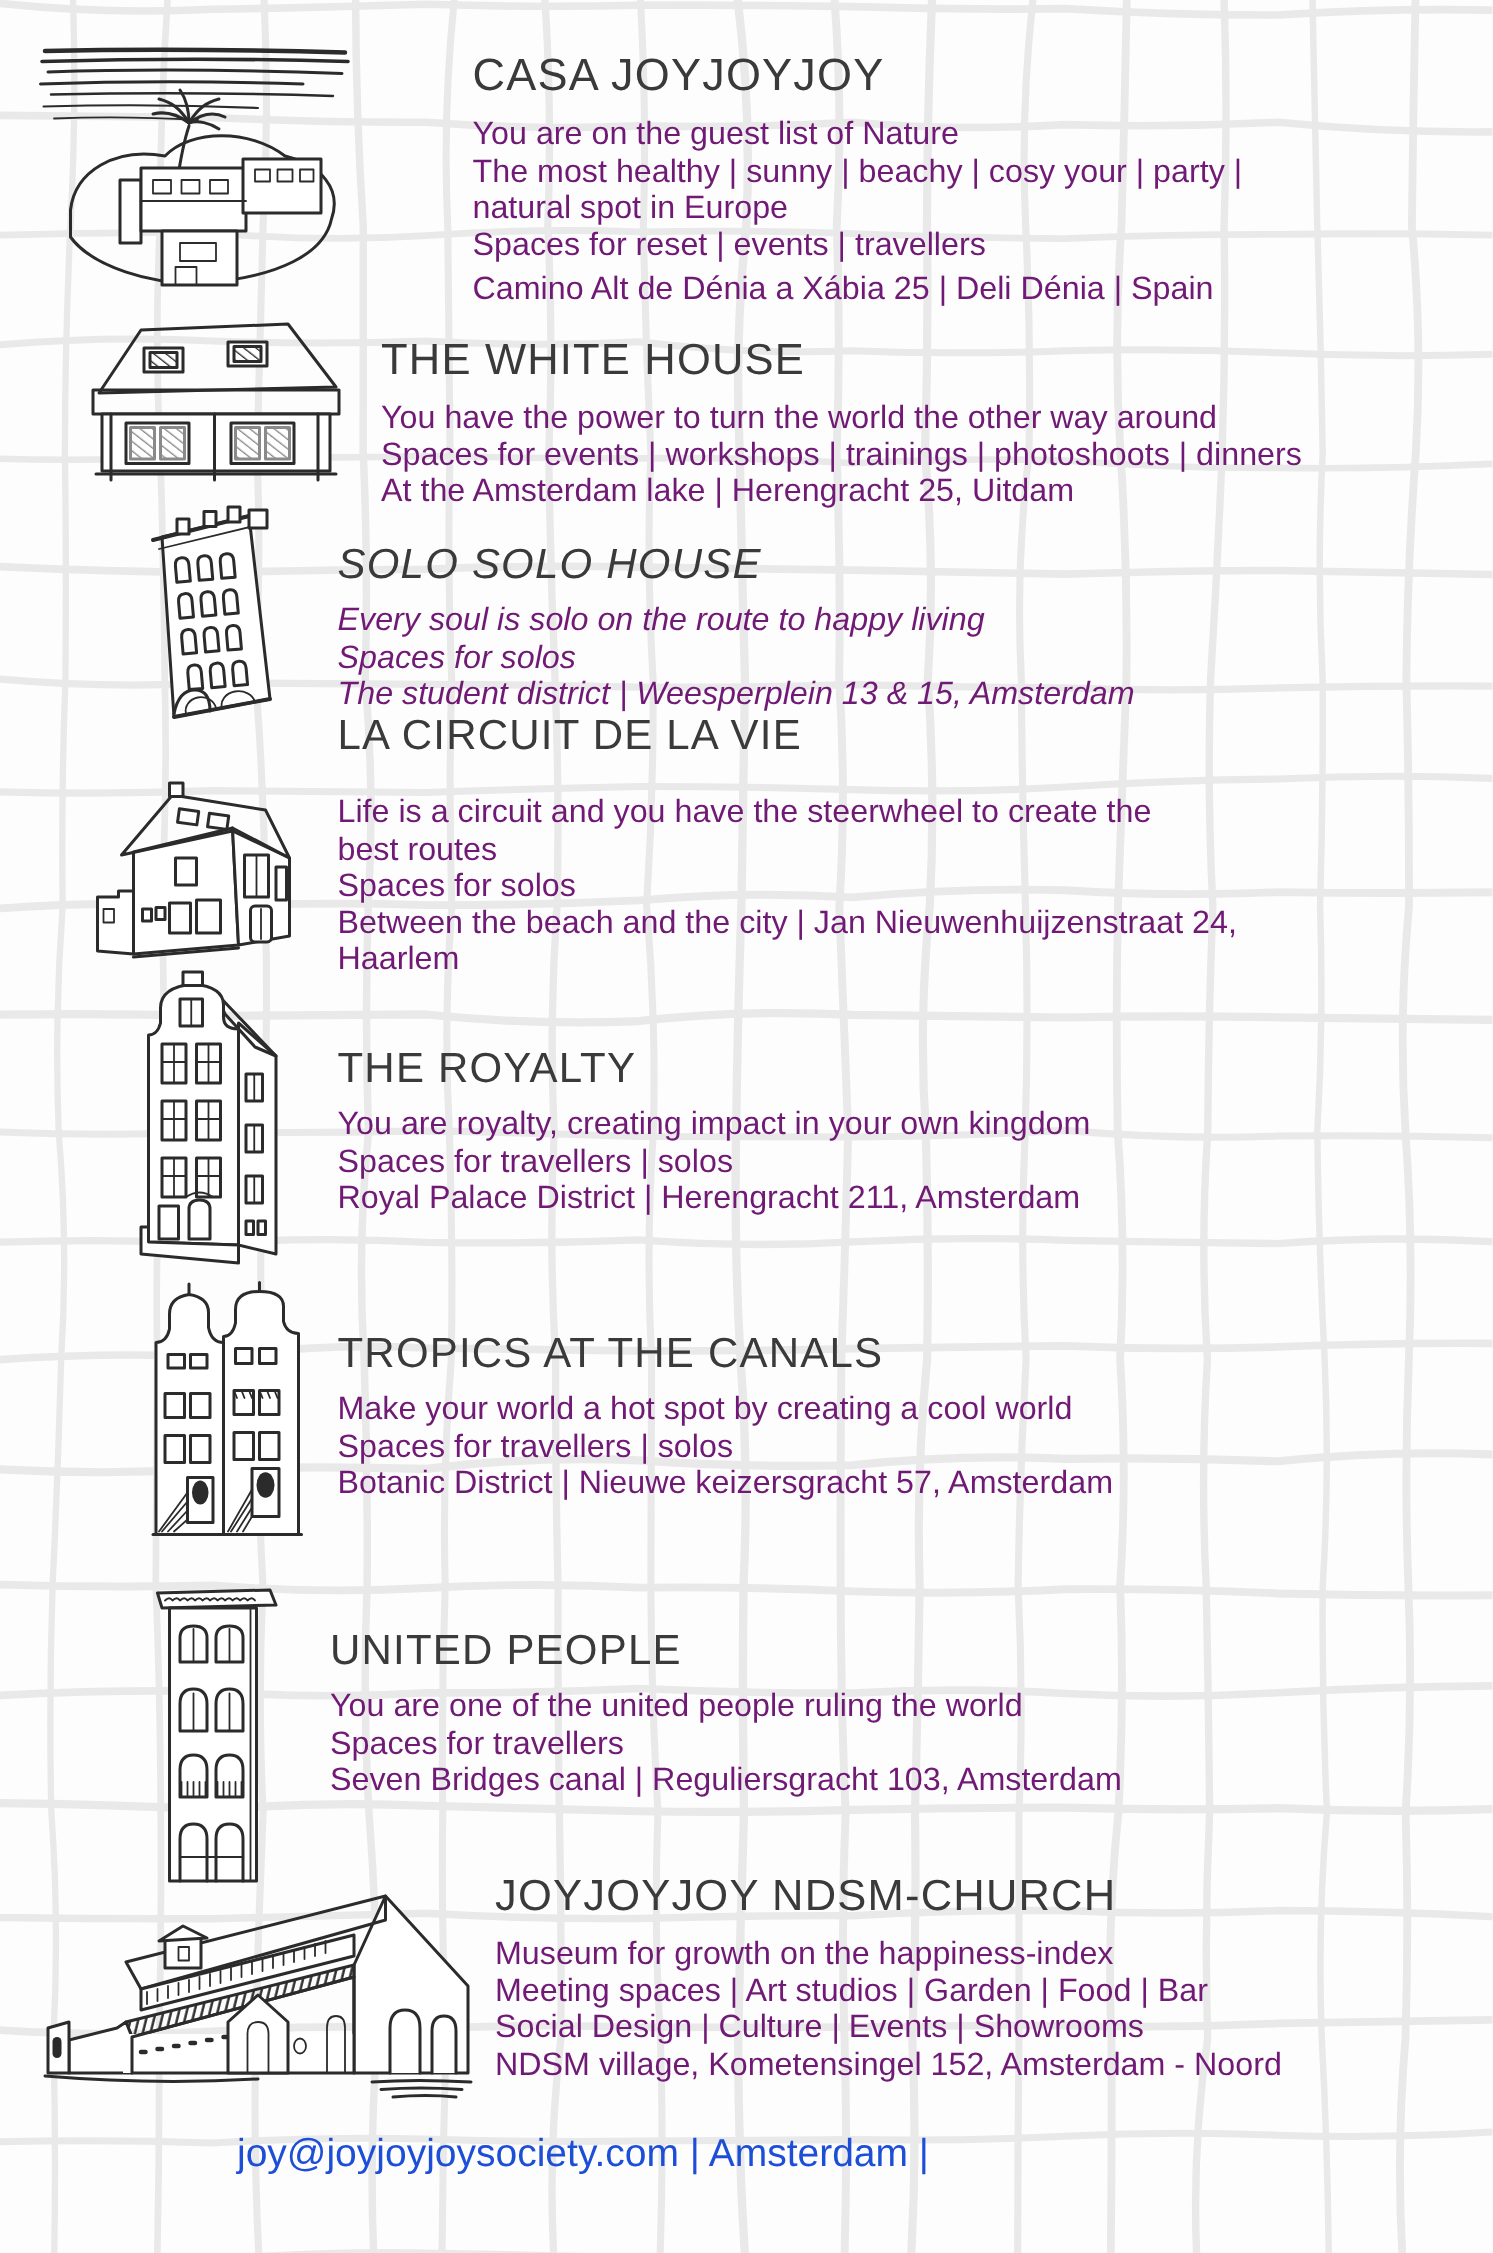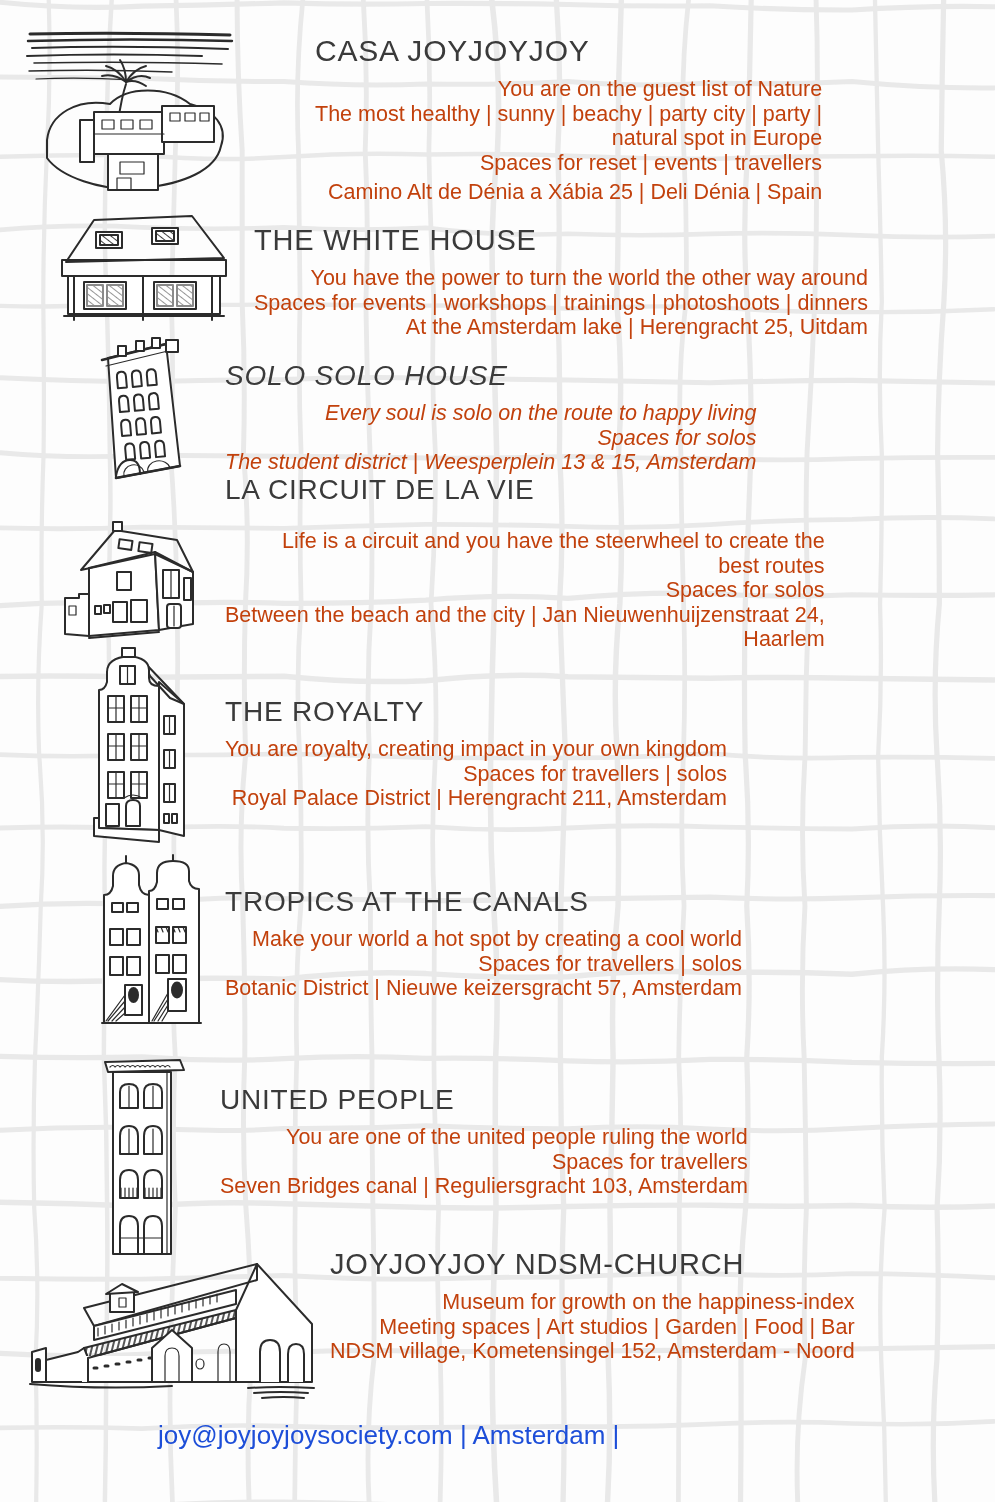--- a/index.html
+++ b/index.html
@@ -6,21 +6,21 @@
   body{font-family:"Liberation Sans", sans-serif; background:#f4f4f4;}
   .page{position:relative;width:995px;height:1502px;background:#fdfdfd;overflow:hidden;margin:0 auto;}
   #bg-grid{position:absolute;left:0;top:0;width:995px;height:1502px;pointer-events:none;}
   .illus{position:absolute;}
   .illus svg{display:block;width:100%;height:100%;}
   .textblock{position:absolute;color:#3b3b3b;}
   .title{font-size:28px;font-weight:400;letter-spacing:.8px;color:#3a3a3a;margin:0 0 9px 0;white-space:nowrap;}
   .t-lg{font-size:30px;}
   .t-md{font-size:29px;}
   .gap-lg{margin-bottom:23px;}
-  .line{font-size:21.5px;line-height:24.6px;white-space:nowrap;color:#c2410c;text-align:right;}
+  .line{font-size:21.5px;line-height:24.6px;white-space:nowrap;color:#701a75;}
   .addr{margin-top:5px;}
   .footer{position:absolute;left:158px;top:1420px;font-size:26px;color:#1d4ed8;white-space:nowrap;}
   .sk{stroke:#2b2b2b;fill:none;stroke-width:2;stroke-linecap:round;stroke-linejoin:round;}
   .skt{stroke:#2b2b2b;fill:none;stroke-width:1.2;stroke-linecap:round;}
   .wf{fill:#ffffff;}
 </style>
 </head>
 <body>
 
 <div class="page">
@@ -104,21 +104,21 @@
         <rect x="163" y="85" width="10" height="8" class="skt"></rect>
         <rect x="178" y="85" width="9" height="8" class="skt"></rect>
         <rect x="98" y="134" width="24" height="12" class="skt"></rect>
         <rect x="95" y="150" width="14" height="12" class="skt"></rect>
       </g>
     </svg>
   </div>
   <div class="textblock" style="left:315px;top:34px;">
     <h2 class="title t-lg">CASA JOYJOYJOY</h2>
     <div class="line">You are on the guest list of Nature</div>
-    <div class="line">The most healthy | sunny | beachy | party city | party |</div>
+    <div class="line">The most healthy | sunny | beachy | cosy your | party |</div>
     <div class="line">natural spot in Europe</div>
     <div class="line">Spaces for reset | events | travellers</div>
     <div class="line addr">Camino Alt de Dénia a Xábia 25 | Deli Dénia | Spain</div>
   </div>
 
   <div class="illus" style="left:58px;top:208px;width:172px;height:118px;">
     <svg viewBox="0 0 172 118">
       <defs>
         <pattern id="h2" width="5" height="5" patternUnits="userSpaceOnUse" patternTransform="rotate(-52)">
           <line x1="0" y1="0" x2="0" y2="5" stroke="#2b2b2b" stroke-width="1.8"></line>
@@ -403,17 +403,18 @@
         <path d="M226,136 Q256,134 292,136"></path>
         <path d="M232,141 Q258,139 286,141"></path>
         <path d="M240,146 Q262,144 282,146"></path>
       </g>
     </svg>
   </div>
   <div class="textblock" style="left:330px;top:1248px;">
     <h2 class="title t-md">JOYJOYJOY NDSM-CHURCH</h2>
     <div class="line">Museum for growth on the happiness-index</div>
     <div class="line">Meeting spaces | Art studios | Garden | Food | Bar</div>
+    <div class="line">Social Design | Culture | Events | Showrooms</div>
     <div class="line">NDSM village, Kometensingel 152, Amsterdam - Noord</div>
   </div>
 
   <div class="footer">joy@joyjoyjoysociety.com | Amsterdam |</div>
 </div>
 
 </body></html>

